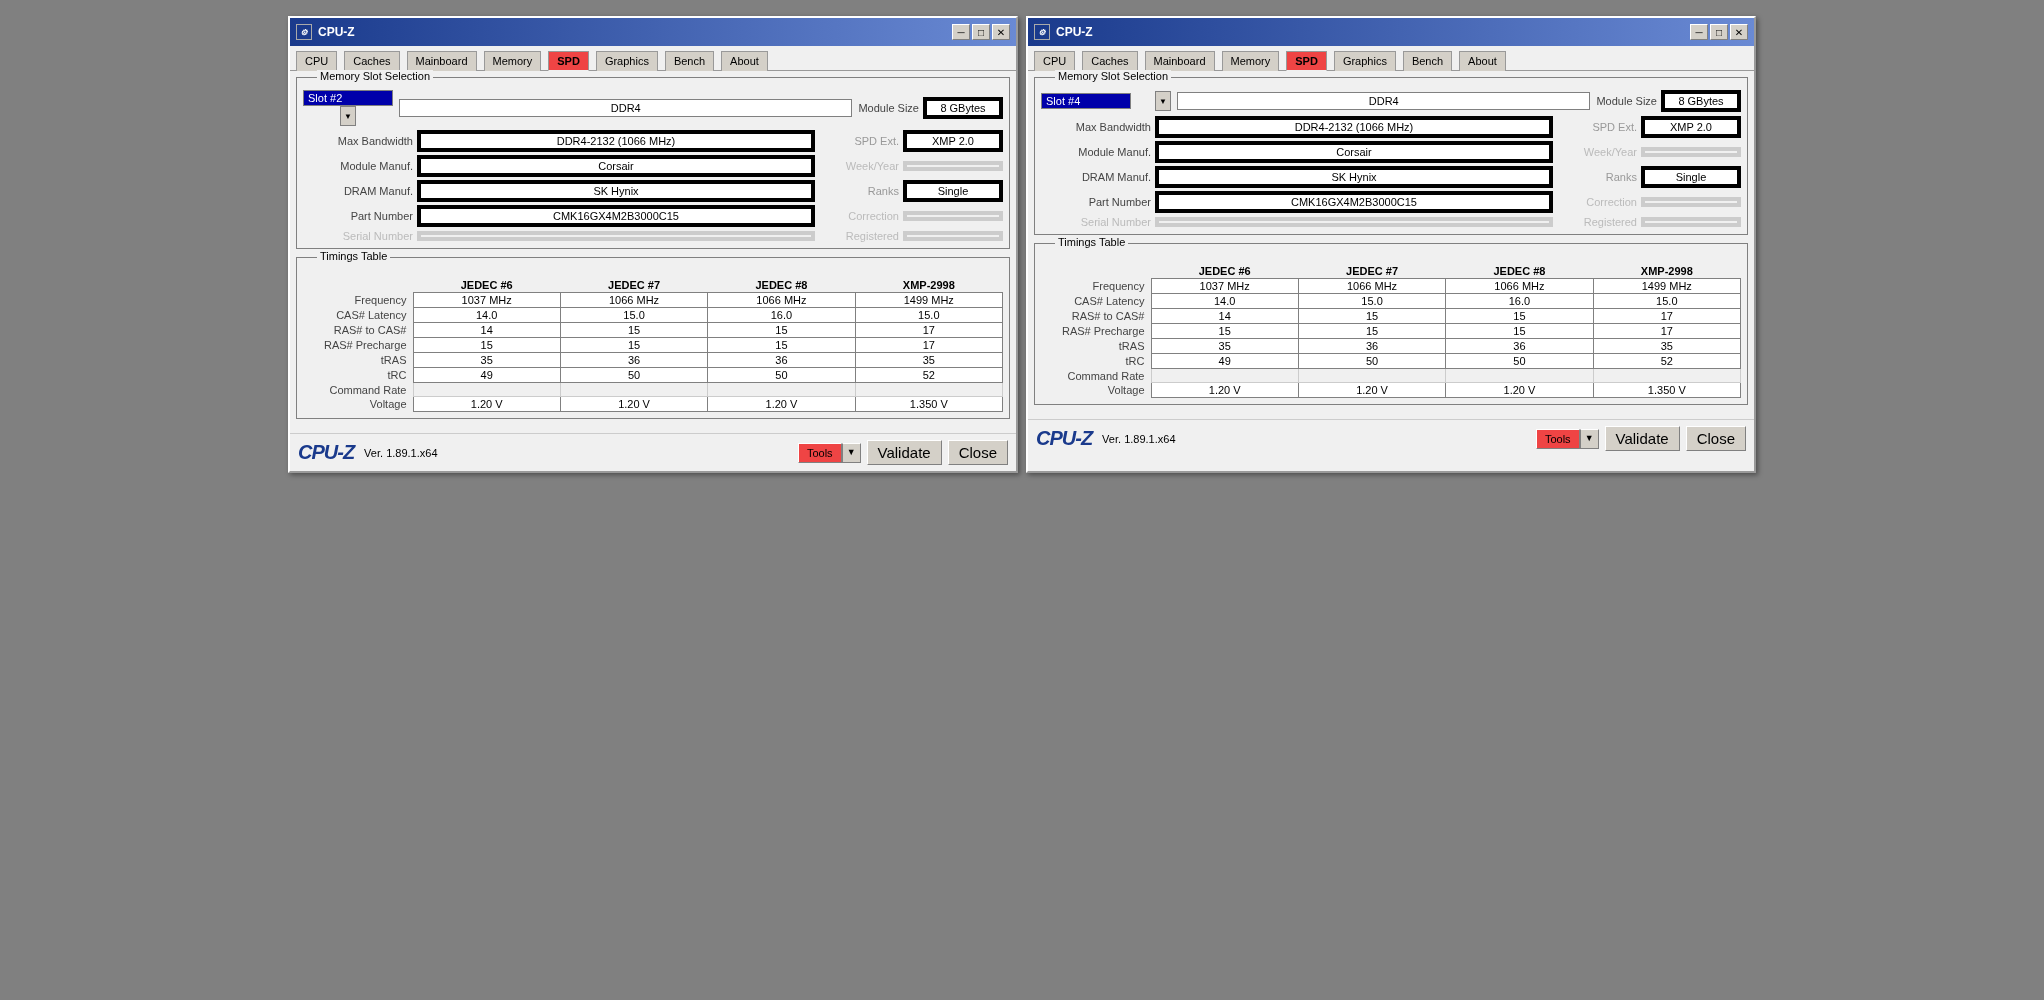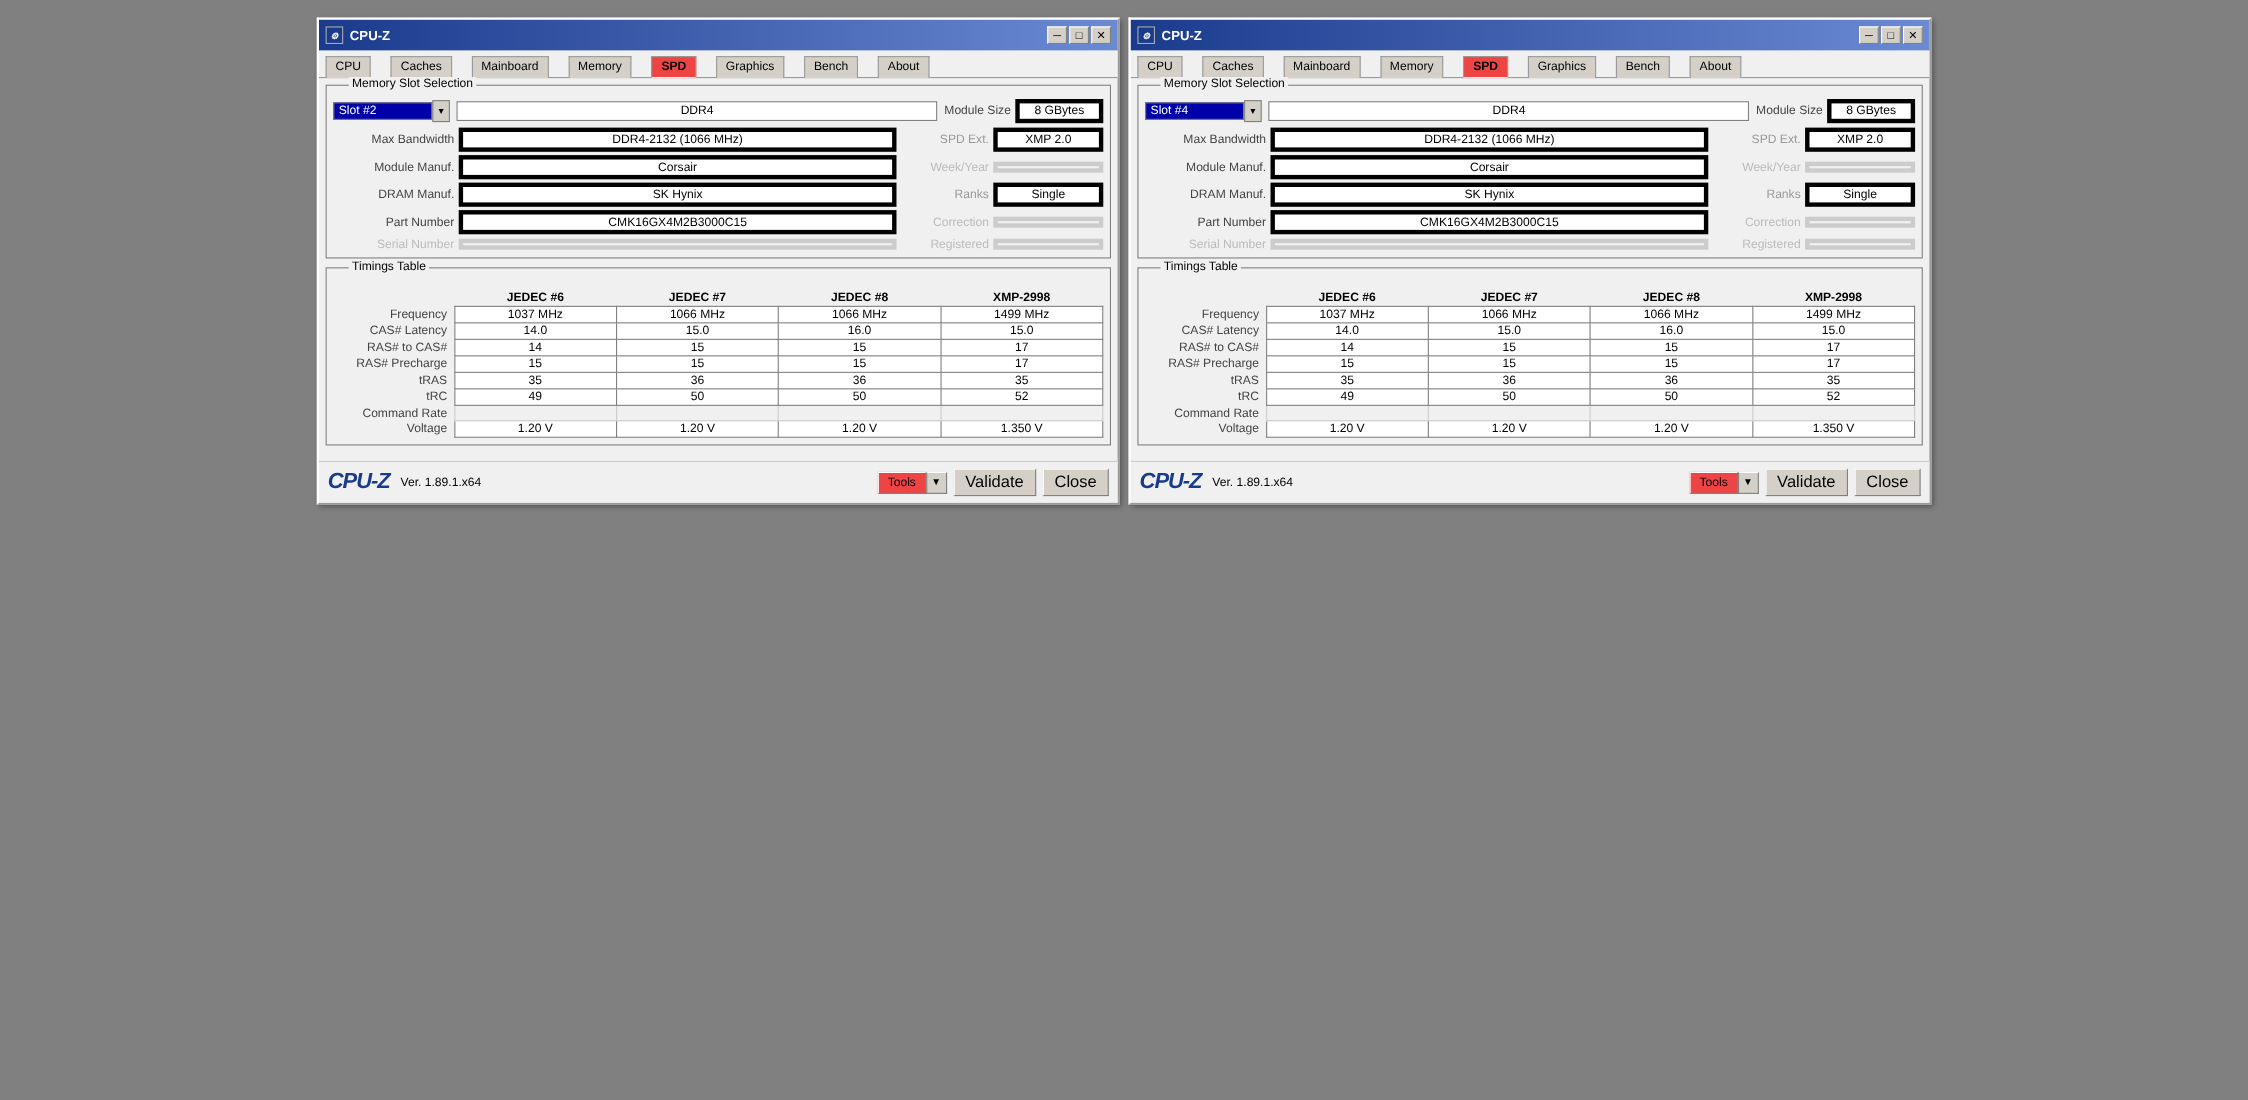--- a/index.html
+++ b/index.html
@@ -63,21 +63,21 @@
       align-items: center;
       justify-content: center;
       font-size: 10px;
       cursor: pointer;
       color: #000;
     }
     .tab-bar {
       background: #f0f0f0;
       padding: 4px 6px 0 6px;
       display: flex;
-      gap: 16px;
+      gap: 5px;
       border-bottom: 1px solid #999;
     }
     .tab {
       padding: 3px 8px;
       border: 1px solid #999;
       border-bottom: none;
       background: #d4d0c8;
       cursor: pointer;
       font-size: 11px;
       margin-right: 2px;
@@ -273,21 +273,21 @@
         <div class="tab">Memory</div>
         <div class="tab active">SPD</div>
         <div class="tab">Graphics</div>
         <div class="tab">Bench</div>
         <div class="tab">About</div>
       </div>
       <div class="content">
         <div class="group-box">
           <div class="group-box-title">Memory Slot Selection</div>
           <div class="slot-row">
-    <div style="display:flex;align-items:center;">
+    <div style="display:flex;align-items:center;flex-direction:column;">
       <div class="slot-select highlighted">
         <span>Slot #2</span>
       </div>
       <div class="dropdown-arrow">▼</div>
     </div>
     <div class="ddr-label">DDR4</div>
     <div style="margin-left:auto;display:flex;align-items:center;gap:4px;">
       <span style="color:#444;">Module Size</span>
       <div class="info-value" style="min-width:80px;">8 GBytes</div>
     </div>
@@ -422,21 +422,21 @@
         <div class="tab">Memory</div>
         <div class="tab active">SPD</div>
         <div class="tab">Graphics</div>
         <div class="tab">Bench</div>
         <div class="tab">About</div>
       </div>
       <div class="content">
         <div class="group-box">
           <div class="group-box-title">Memory Slot Selection</div>
           <div class="slot-row">
-    <div style="display:flex;align-items:center;">
+    <div style="display:flex;align-items:center;gap:24px;">
       <div class="slot-select highlighted">
         <span>Slot #4</span>
       </div>
       <div class="dropdown-arrow">▼</div>
     </div>
     <div class="ddr-label">DDR4</div>
     <div style="margin-left:auto;display:flex;align-items:center;gap:4px;">
       <span style="color:#444;">Module Size</span>
       <div class="info-value" style="min-width:80px;">8 GBytes</div>
     </div>

